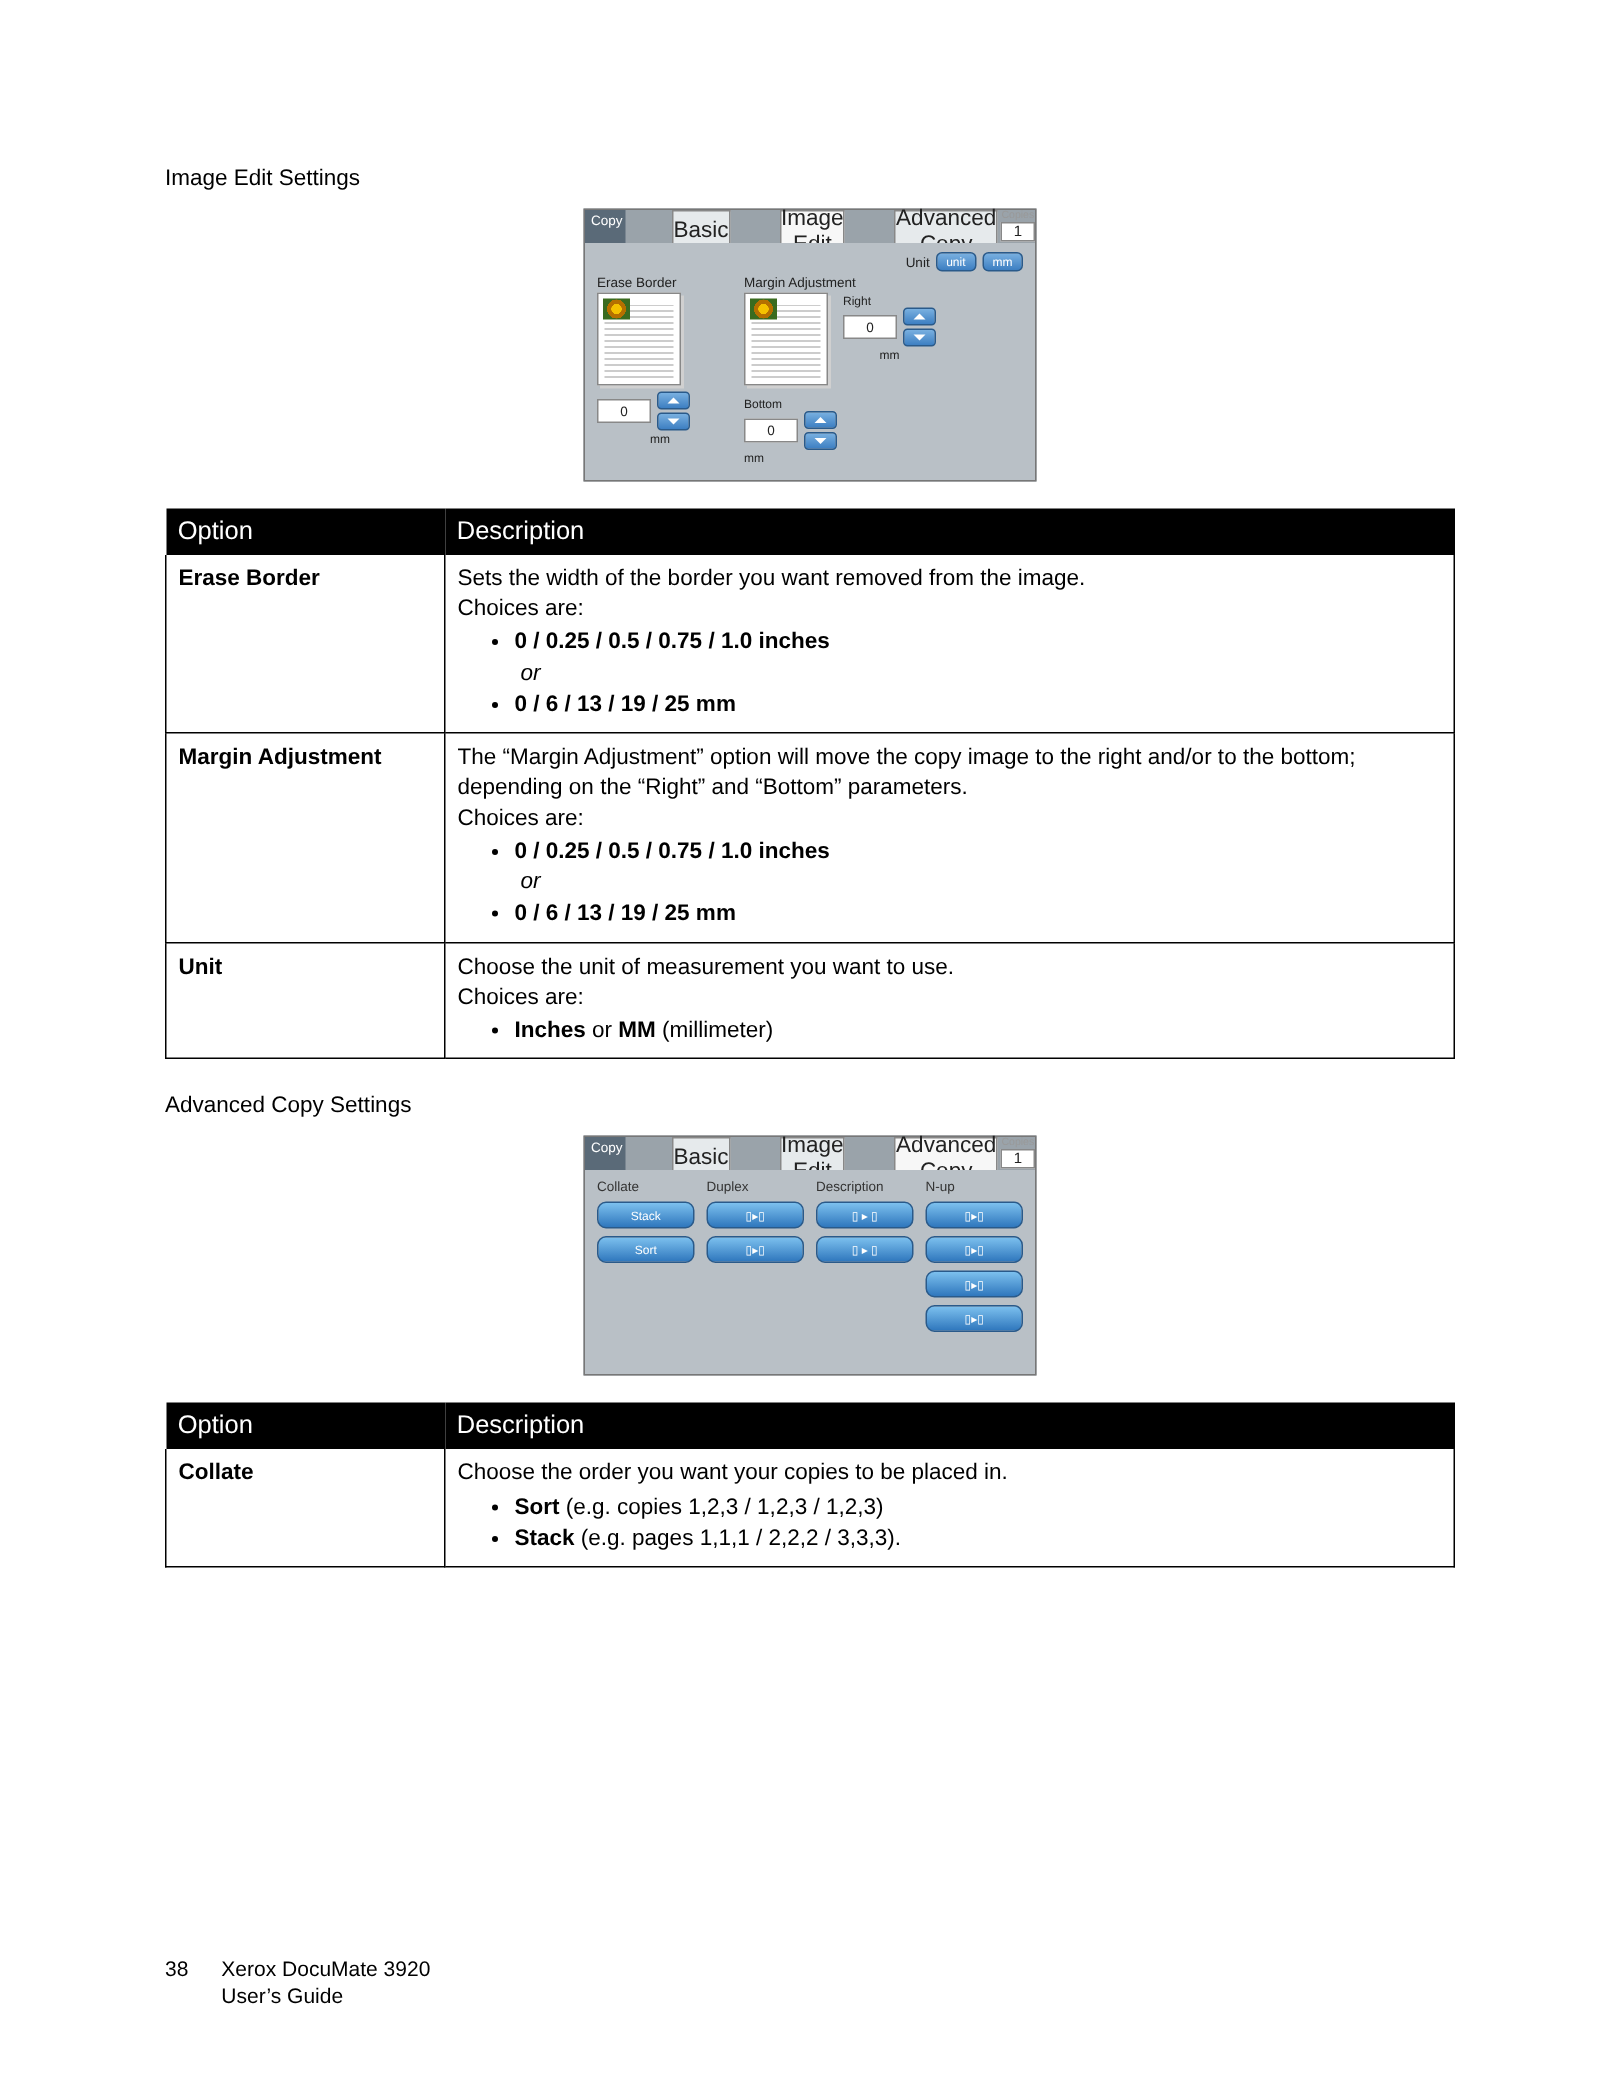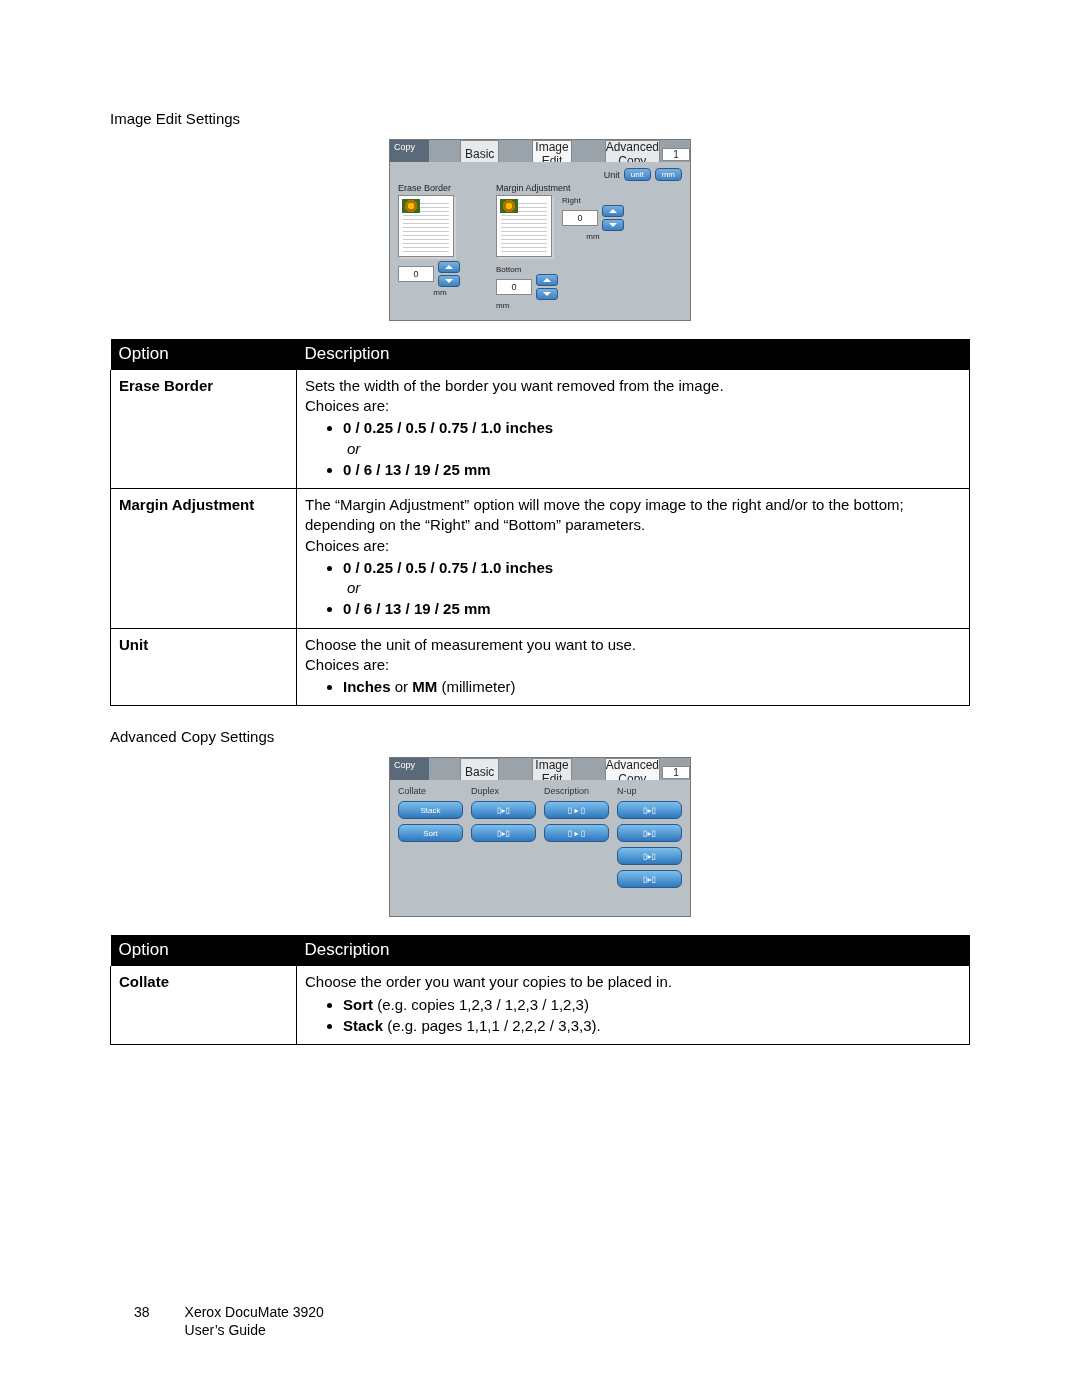--- a/index.html
+++ b/index.html
@@ -38,32 +38,32 @@
   }
   .panel-top {
     display: flex;
     align-items: stretch;
     height: 22px;
   }
   .panel-top .copy {
     background: #5a6a78;
     color: #fff;
     font-size: 9px;
-    padding: 2px 14px 0 4px;
+    padding: 2px 2px 0 4px;
     display: flex;
     align-items: flex-start;
   }
   .panel-top .tab {
     flex: 1;
     background: #e6eaec;
     border: 1px solid #888;
     border-bottom: none;
     margin-right: 2px;
     text-align: center;
-    font-size: 12px;
+    font-size: 15px;
     padding-top: 4px;
     display: flex;
     align-items: center;
     justify-content: center;
     margin-left: 31px;
   }
   .panel-top .tab.active {
     background: #f7f7f7;
   }
   .panel-top .counter {
@@ -260,22 +260,21 @@
   .ital { font-style: italic; }
 
   
   .footer {
     position: absolute;
     left: 110px;
     bottom: 58px;
     font-size: 14px;
     line-height: 1.3;
     display: flex;
-    gap: 35px;
-    margin-left: 24px;
+    gap: 22px;
   }
 </style>
 </head>
 <body>
 
 <div class="page">
 
   <div class="section-title">Image Edit Settings</div>
 
   <div class="panel-wrap">

